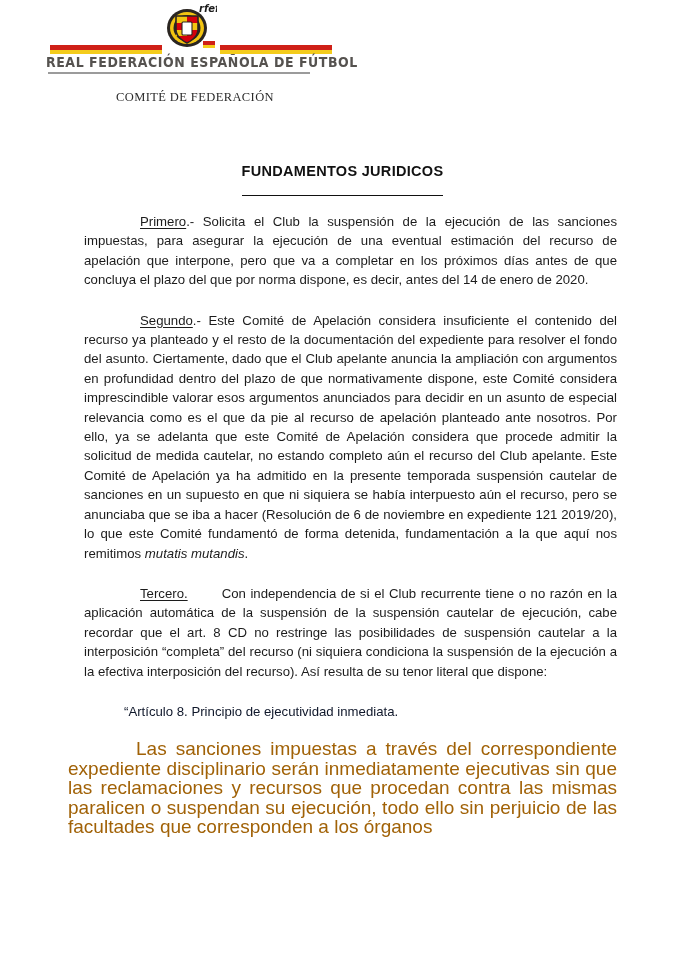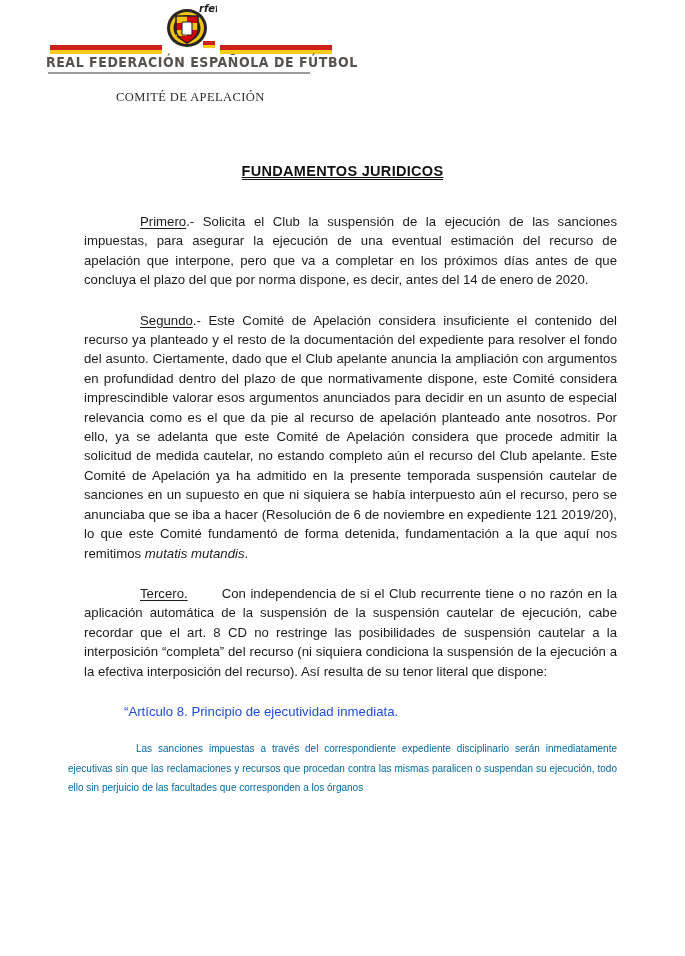--- a/index.html
+++ b/index.html
@@ -92,22 +92,21 @@
     top: 163px;
     width: 685px;
     text-align: center;
     font-size: 14.5px;
     font-weight: 700;
     letter-spacing: 0.3px;
     color: #111;
   }
   .doc-title span {
     border-bottom: 1.6px solid #111;
-    padding-bottom: 0;
-    text-decoration: underline;
+    padding-bottom: 16px;
   }
 
   .body-col {
     position: absolute;
     left: 68px;
     top: 212px;
     width: 549px;
   }
 
   p.para {
@@ -128,29 +127,29 @@
   }
   .ital { font-style: italic; }
 
   
   p.quote-head {
     margin: 0 0 18px 0;
     font-size: 13.2px;
     line-height: 19.4px;
     text-align: left;
     text-indent: 56px;
-    color: #1d4ed8;
+    color: #0f172a;
   }
   p.quote-body {
     margin: 0;
-    font-size: 10px;
+    font-size: 19px;
     line-height: 19.4px;
     text-align: justify;
     text-indent: 68px;
-    color: #0369a1;
+    color: #a16207;
   }
 
   .wide-gap { display: inline-block; width: 34px; }
 </style>
 </head>
 <body>
 
 <div class="letterhead">
 
   <div class="crest">
@@ -179,21 +178,21 @@
       <div class="yellow"></div>
   </div>
   <div class="stripe stripe-right">
     <div class="red"></div>
       <div class="yellow"></div>
   </div>
 
   <div class="fed-name">REAL FEDERACIÓN ESPAÑOLA DE FÚTBOL</div>
   <div class="fed-rule"></div>
 
-  <div class="committee">COMITÉ DE APELACIÓN</div>
+  <div class="committee">COMITÉ DE FEDERACIÓN</div>
 </div>
 
 <div class="doc-title">
   <span>FUNDAMENTOS JURIDICOS</span>
 </div>
 
 <div class="body-col">
 
   <p class="para">
     <span class="ordinal">Primero</span><span>.- </span><span>Solicita el Club la suspensión de la ejecución de las sanciones impuestas, para asegurar la ejecución de una eventual estimación del recurso de apelación que interpone, pero que va a completar en los próximos días antes de que concluya el plazo del que por norma dispone, es decir, antes del 14 de enero de 2020.</span>

